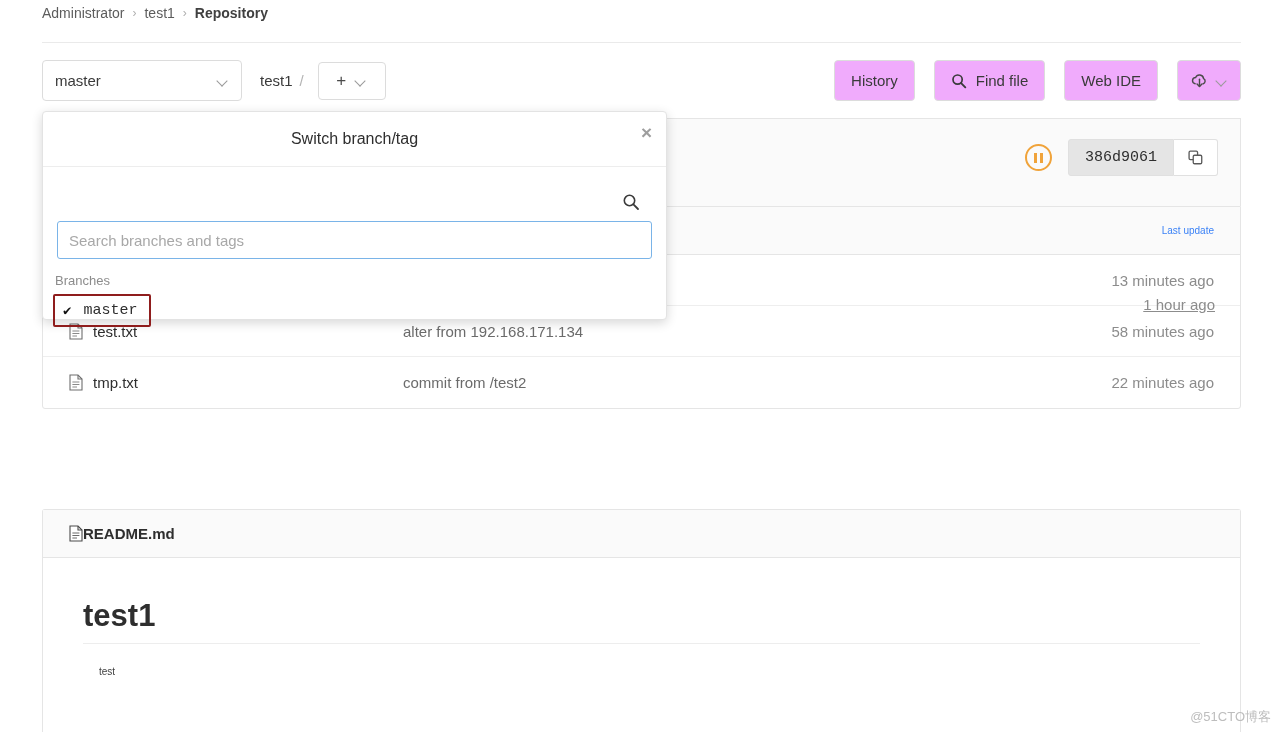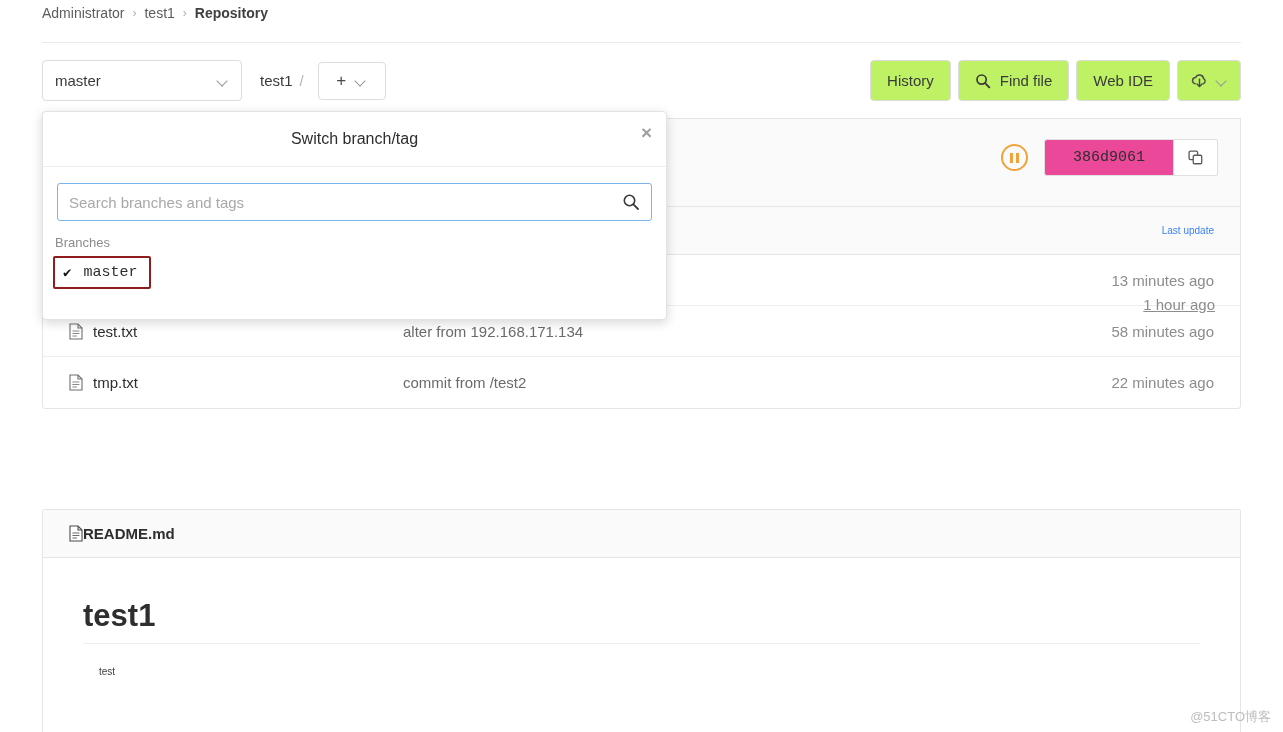--- a/index.html
+++ b/index.html
@@ -58,24 +58,24 @@
     width: 7px; height: 7px;
     border-right: 1.6px solid #9a9a9a; border-bottom: 1.6px solid #9a9a9a;
     transform: rotate(45deg);
   }
 
   .toolbar-right {
     position: absolute; right: 42px; top: 60px;
     display: flex; align-items: center;
   }
   .tb-btn {
-    height: 41px; border: 1px solid #dcdcdc; background: #bef264;
+    height: 41px; border: 1px solid #dcdcdc; background: #f0abfc;
     display: flex; align-items: center; gap: 9px;
     padding: 0 16px; font-size: 15px; color: #3a3a3a; cursor: pointer;
-    margin-left: 7px; border-radius: 4px; white-space: nowrap;
+    margin-left: 19px; border-radius: 4px; white-space: nowrap;
   }
   .tb-btn.icononly { padding: 0 12px; gap: 8px; }
 
   
   .commit-panel {
     position: absolute; left: 42px; top: 118px;
     width: 1199px; height: 88px;
     background: #fafafa; border: 1px solid #e5e5e5;
     border-bottom: none;
   }
@@ -84,22 +84,22 @@
     display: flex; align-items: center; gap: 16px;
   }
   .ci-icon {
     width: 27px; height: 27px; border-radius: 50%;
     border: 2px solid #f0a33a;
     display: flex; align-items: center; justify-content: center; gap: 2.5px;
   }
   .ci-icon i { display: block; width: 3px; height: 10px; background: #f0a33a; }
   .sha-group { display: flex; align-items: stretch; }
   .sha-box {
-    border: 1px solid #e0e0e0; background: #ec4899;
-    padding: 9px 28px; font-family: "Liberation Mono", monospace;
+    border: 1px solid #e0e0e0; background: #e5e5e5;
+    padding: 9px 16px; font-family: "Liberation Mono", monospace;
     font-size: 15px; color: #2e2e2e; border-radius: 3px 0 0 3px;
   }
   .copy-box {
     border: 1px solid #e0e0e0; border-left: none; background: #fff;
     width: 44px; display: flex; align-items: center; justify-content: center;
     border-radius: 0 3px 3px 0; cursor: pointer;
   }
 
   
   .file-table {
@@ -176,20 +176,21 @@
     cursor: pointer; line-height: 1; font-family: "Liberation Sans", sans-serif;
   }
   .dd-search-wrap { padding: 16px 14px 0 14px; position: relative; }
   .dd-search {
     width: 100%; height: 38px;
     border: 1px solid #7ab4e8; border-radius: 3px;
     background: #fff; padding: 0 36px 0 11px;
     font-size: 15px; color: #b91c1c;
     font-family: "Liberation Sans", sans-serif;
     outline: none;
+    margin-top: 38px;
   }
   .dd-search::placeholder { color: #a8a8a8; }
   .dd-search-icon {
     position: absolute; right: 26px; top: 26px;
     width: 18px; height: 18px;
   }
   .dd-section-label {
     padding: 14px 0 0 12px; font-size: 13px; color: #8c8c8c;
   }
   .dd-item-box {

